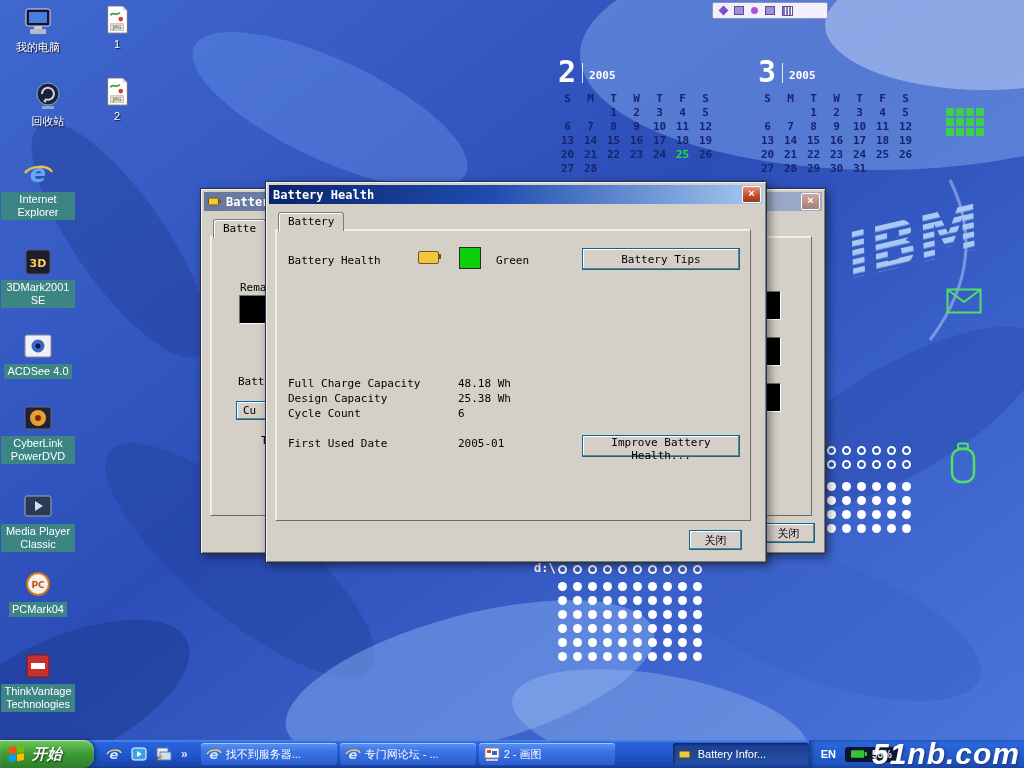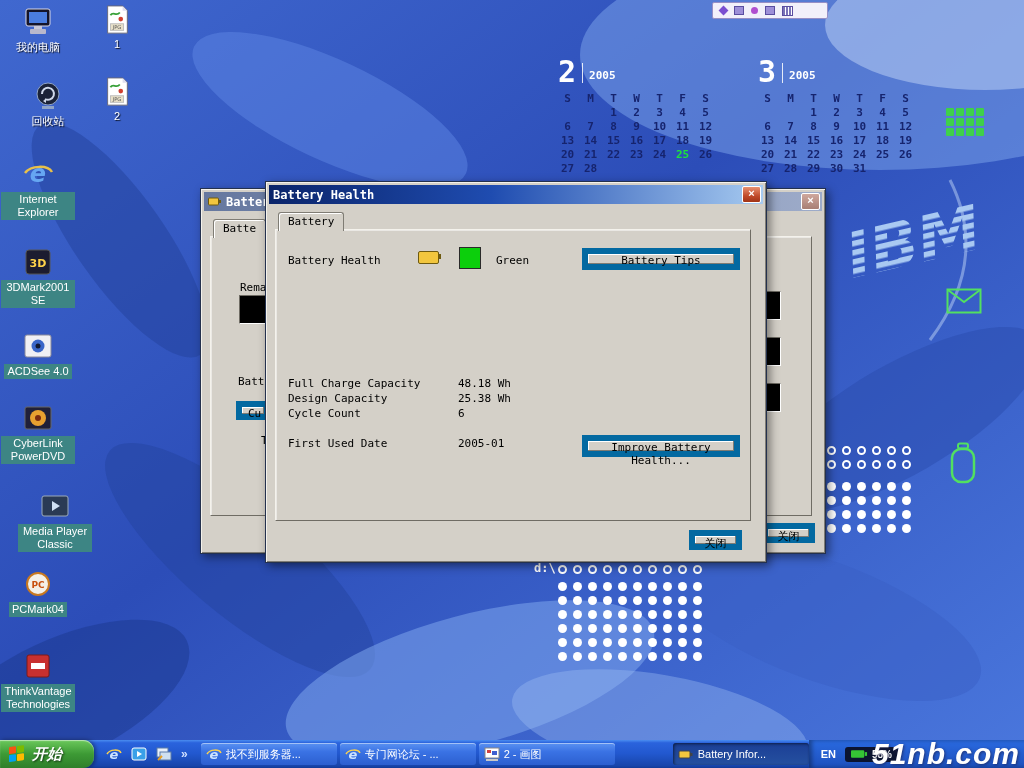--- a/index.html
+++ b/index.html
@@ -63,21 +63,21 @@
   .tb-title{color:#fff;font:bold 12px "DejaVu Sans Mono",monospace;flex:1;white-space:nowrap;overflow:hidden;}
   .tb-close{width:17px;height:15px;border:1px solid #fff;border-radius:2px;color:#fff;
             font:bold 11px "Liberation Sans",sans-serif;line-height:13px;text-align:center;cursor:pointer;}
   .tb-close.red{background:linear-gradient(#e89070,#c04a2a 60%,#a03418);}
   .tb-close.dim{background:linear-gradient(#cfa89e,#a87f74);}
   .xtab{position:absolute;background:#d4d0c8;border:1px solid #7f7c74;border-bottom:none;
         border-radius:3px 3px 0 0;padding:2px 9px 3px;font:11px "DejaVu Sans Mono",monospace;
         box-shadow:inset 1px 1px 0 #fff;z-index:3;cursor:pointer;}
   .xpane{position:absolute;background:#d4d0c8;border:1px solid;
          border-color:#f4f2ec #6f6c64 #6f6c64 #f4f2ec;box-shadow:inset 1px 1px 0 rgba(255,255,255,.5);}
-  .btn{position:absolute;background:#d4d0c8;border:6px solid #0369a1;
+  .btn{position:absolute;background:#d4d0c8;border:1px solid #0369a1;
        box-shadow:inset -1px -1px 0 #7f7c74, inset 1px 1px 0 #fff;
        font:11px "DejaVu Sans Mono",monospace;color:#000;text-align:center;cursor:pointer;padding:0;}
   .lbl{position:absolute;font:11px "DejaVu Sans Mono",monospace;color:#000;white-space:nowrap;}
   .sunken{position:absolute;background:#fff;border:1px solid;border-color:#6f6c64 #f4f2ec #f4f2ec #6f6c64;
           padding:3px 4px;font:11px "DejaVu Sans Mono",monospace;color:#000;}
   .blackbox{position:absolute;background:#000;border:1px solid;border-color:#6f6c64 #fff #fff #6f6c64;}
   .swatch{position:absolute;width:20px;height:20px;border:1px solid #2a2a2a;}
   .batglyph{position:absolute;width:24px;height:14px;}
   .batglyph .bat-body{position:absolute;left:0;top:1px;width:19px;height:11px;background:#f2c63e;
                       border:1px solid #6e5a10;border-radius:2px;}
@@ -364,21 +364,21 @@
       <div class="dicon" style="top: 402px; left: 1px;">
         <div class="glyph">
           <svg viewBox="0 0 32 32">
             <rect x="3" y="5" width="26" height="22" rx="2" fill="#202038" stroke="#666"></rect>
             <circle cx="16" cy="16" r="8" fill="#e8a030"></circle>
             <circle cx="16" cy="16" r="3" fill="#7a2a10"></circle>
           </svg>
         </div>
         <span class="dlabel bg">CyberLink PowerDVD</span>
       </div>
-      <div class="dicon" style="top: 490px; left: 18px;">
+      <div class="dicon" style="top: 490px; left: 1px;">
         <div class="glyph">
           <svg viewBox="0 0 32 32">
             <rect x="3" y="6" width="26" height="20" rx="2" fill="#2a3a55" stroke="#9aaabb"></rect>
             <path d="M13 11 L21 16 L13 21 Z" fill="#cfe0f5"></path>
           </svg>
         </div>
         <span class="dlabel bg">Media Player Classic</span>
       </div>
       <div class="dicon" style="top: 568px; left: 1px;">
         <div class="glyph">

